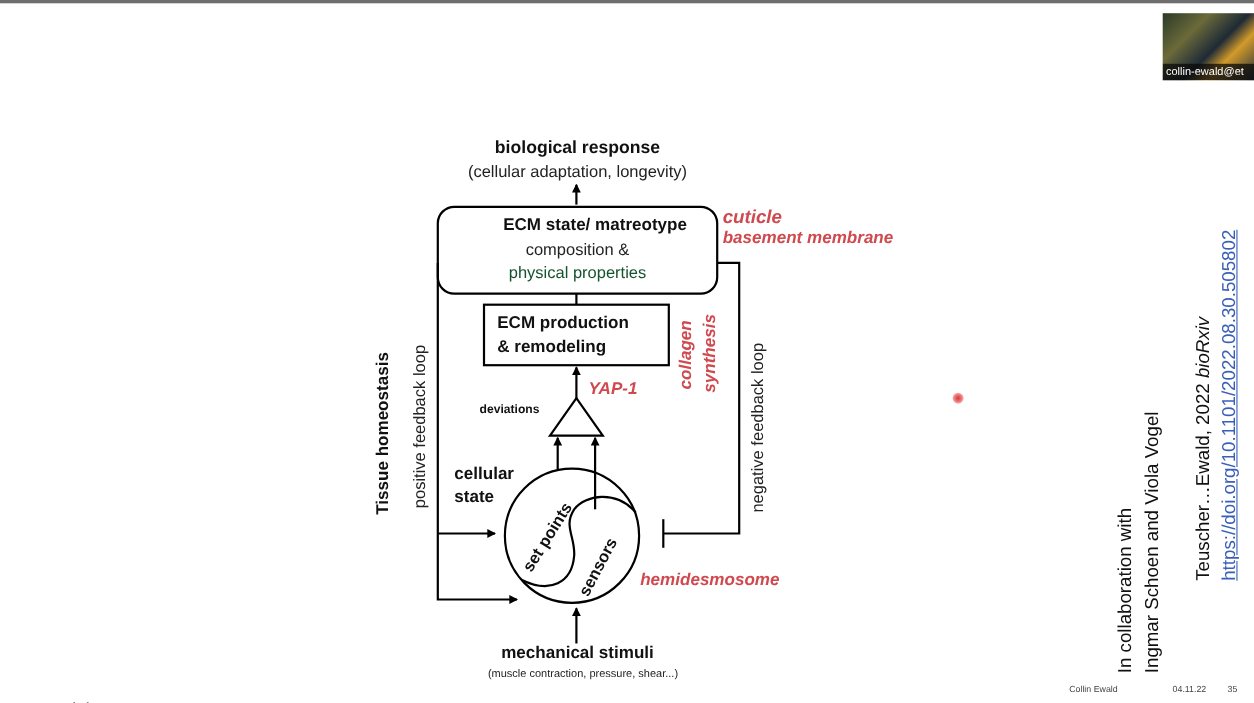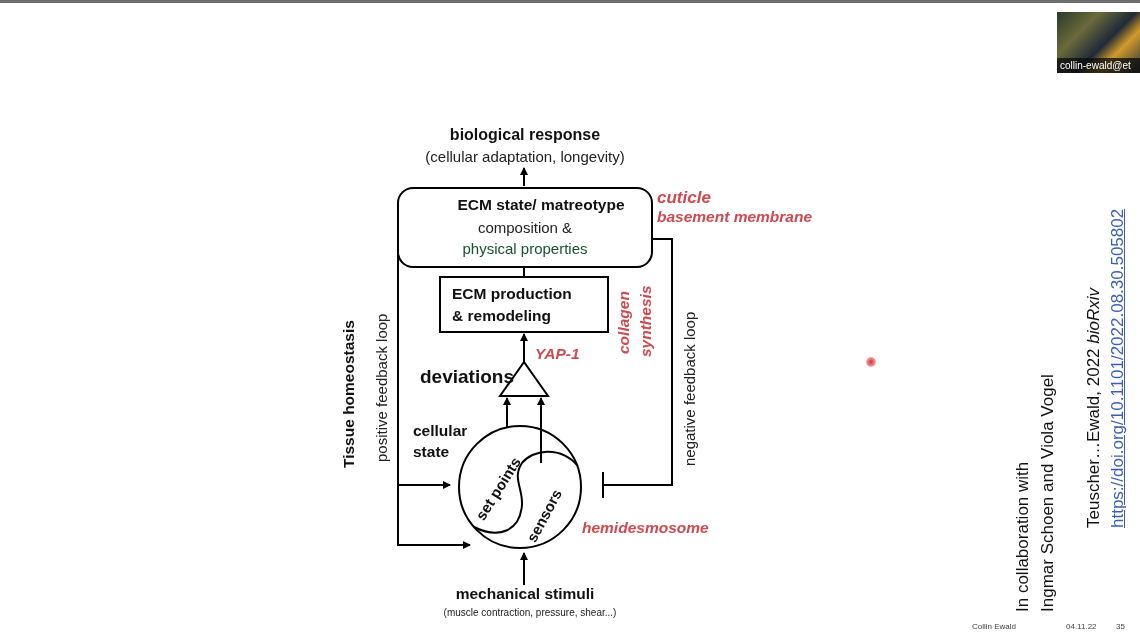--- a/index.html
+++ b/index.html
@@ -71,21 +71,21 @@
 <div class="lbl b center" style="left:425px;top:126px;width:200px;font-size:16px;">biological response</div>
 <div class="lbl center" style="left:395px;top:148px;width:260px;font-size:15px;color:#222;">(cellular adaptation, longevity)</div>
 
 <div class="lbl b center" style="left:400px;top:196px;width:250px;font-size:15.5px;padding-left:16px;">ECM state/ matreotype</div>
 <div class="lbl center" style="left:400px;top:219px;width:250px;font-size:15px;color:#222;">composition &amp;</div>
 <div class="lbl center" style="left:400px;top:240px;width:250px;font-size:15px;color:#14532d;">physical properties</div>
 
 <div class="lbl b" style="left:452px;top:285px;font-size:15.5px;">ECM production</div>
 <div class="lbl b" style="left:452px;top:307px;font-size:15.5px;">&amp; remodeling</div>
 
-<div class="lbl b" style="left:420px;top:366px;font-size:19px;">deviations</div>
+<div class="lbl b" style="left:436px;top:366px;font-size:11px;">deviations</div>
 <div class="lbl b" style="left:413px;top:422px;font-size:15.5px;">cellular</div>
 <div class="lbl b" style="left:413px;top:443px;font-size:15.5px;">state</div>
 
 <div class="lbl b" style="left:472px;top:514px;font-size:15px;transform:rotate(-58deg);transform-origin:left top;">set points</div>
 <div class="lbl b" style="left:523px;top:537px;font-size:15px;transform:rotate(-62deg);transform-origin:left top;">sensors</div>
 
 <div class="lbl b center" style="left:425px;top:585px;width:200px;font-size:15.5px;">mechanical stimuli</div>
 <div class="lbl center" style="left:365px;top:607px;width:330px;font-size:10px;color:#222;">(muscle contraction, pressure, shear...)</div>
 
 <div class="vert b" style="left:340px;top:468px;font-size:15.5px;">Tissue homeostasis</div>

